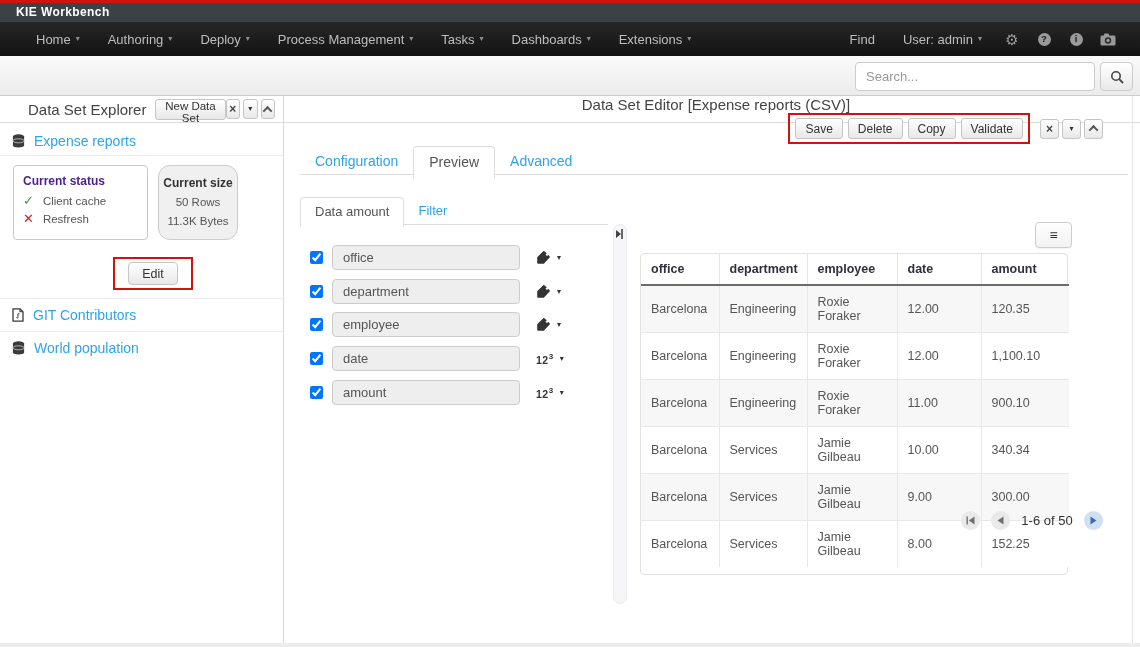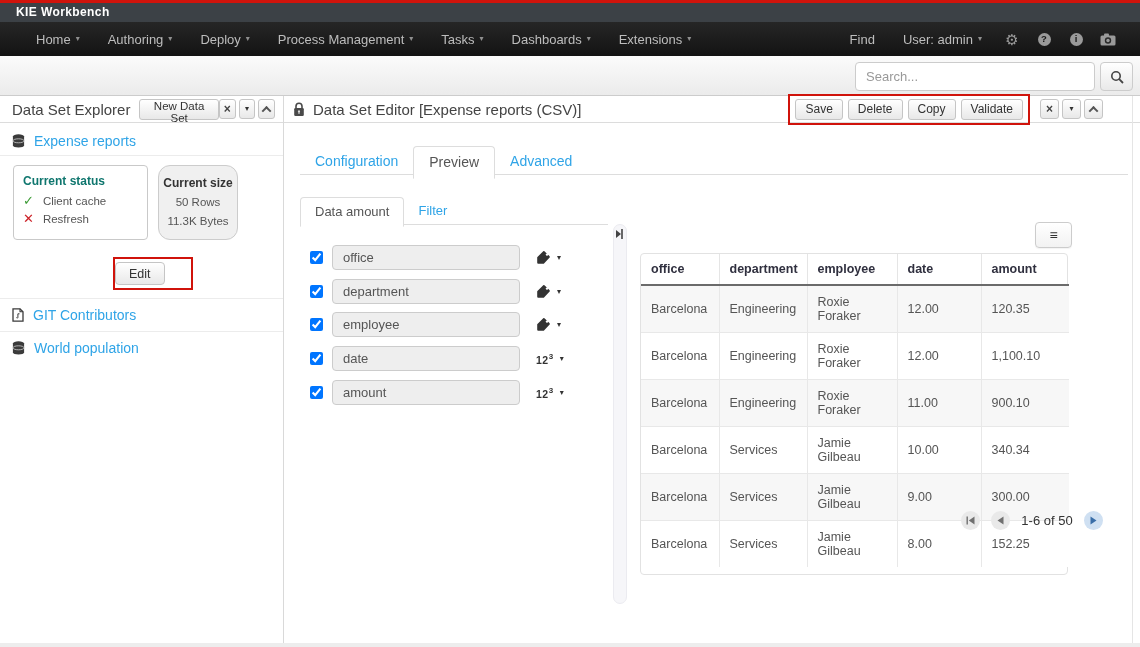--- a/index.html
+++ b/index.html
@@ -50,27 +50,27 @@
   .ds-item { position:absolute; left:0; right:0; display:flex; align-items:center; gap:9px;
     padding-left:12px; color:#2fa4e7; font-size:14px; cursor:pointer; background:#fff; }
   .ds-item-expense { top:31px; height:29px; border-bottom:1px solid #ececec; }
   .ds-item-git { top:202px; height:33px; border-top:1px solid #ececec; }
   .ds-item-world { top:235px; height:33px; border-top:1px solid #ececec; }
 
   .status-box { position:absolute; left:13px; top:69px; width:135px; height:75px; background:#fff;
     border:1px solid #c9c9c9; border-radius:4px; padding:8px 9px; font-size:11.5px; color:#555; }
   .size-box { position:absolute; left:158px; top:69px; width:80px; height:75px; background:#f0f0f0;
     border:1px solid #ccc; border-radius:12px; text-align:center; padding-top:8px; font-size:11.5px; color:#555; line-height:1.6; }
-  .box-title { font-weight:bold; color:#0f766e; font-size:12px; margin-bottom:5px; }
+  .box-title { font-weight:bold; color:#4c1d95; font-size:12px; margin-bottom:5px; }
   .status-row { display:flex; align-items:center; gap:9px; margin-bottom:3px; }
   .ok-mark { color:#3c9b35; font-weight:bold; font-size:13px; }
   .err-mark { color:#cc2127; font-weight:bold; font-size:13px; }
 
   .edit-annotation { position:absolute; left:113px; top:161px; width:80px; height:33px;
-    border:2px solid #d0130b; display:flex; align-items:center; justify-content:flex-start; }
+    border:2px solid #d0130b; display:flex; align-items:center; justify-content:center; }
   .edit-btn { height:23px; padding:0 13px; font-size:12.5px; border-radius:4px; }
 
   
   .hdr-right { margin-left:auto; display:flex; align-items:center; gap:10px; margin-right:28px; }
   .red-group { border:2px solid #d0130b; padding:3px 5px; display:flex; gap:5px; position:relative; z-index:3; background:transparent; }
   .hdr-btn { height:21px; padding:0 9px; font-size:12px; }
 
   
   .tabs { position:absolute; left:16px; top:50px; display:flex; font-size:14px; z-index:2; }
   .tab { padding:7px 15px 8px; color:#2fa4e7; cursor:pointer; }
@@ -194,21 +194,21 @@
           <circle cx="6" cy="6" r="4.2" fill="none" stroke="#444" stroke-width="1.6"></circle>
           <line x1="9.2" y1="9.2" x2="13" y2="13" stroke="#444" stroke-width="1.8"></line>
         </svg>
     </div>
   </div>
 
   <div class="workspace">
 
     <aside class="explorer">
       <div class="panel-header" style="padding:0 8px;">
-        <span class="panel-title" style="margin-left:4px;">Data Set Explorer</span>
+        <span class="panel-title" style="margin-left:20px;">Data Set Explorer</span>
         <button class="btn btn-sm" style="margin-left:9px;">New Data Set</button>
         <span style="flex:1"></span>
         <button class="btn icon-btn" style="margin-right:3px;">
             <span class="x-glyph">×</span>
           </button>
         <button class="btn icon-btn" style="margin-right:3px;">
             <span class="caret-dark">▾</span>
           </button>
         <button class="btn icon-btn">
             <span class="chev-up"></span>
@@ -259,21 +259,21 @@
         <svg width="13" height="14" viewBox="0 0 13 14">
             <ellipse cx="6.5" cy="2.6" rx="5.6" ry="2.3" fill="#3b3b3b"></ellipse>
             <path d="M.9 2.6v8.6c0 1.3 2.5 2.3 5.6 2.3s5.6-1 5.6-2.3V2.6" fill="#3b3b3b"></path>
             <ellipse cx="6.5" cy="6.8" rx="5.6" ry="2" fill="none" stroke="#cfcfcf" stroke-width="0.8"></ellipse>
           </svg>
         <span>World population</span>
       </div>
     </aside>
 
     <section class="editor">
-      <div class="panel-header" style="padding:0 9px;">
+      <div class="panel-header" style="padding:0 9px;flex-direction:column;">
         <svg width="12" height="15" viewBox="0 0 12 15">
             <path d="M3 6V4.2a3 3 0 0 1 6 0V6" fill="none" stroke="#4a4a4a" stroke-width="1.6"></path>
             <rect x="1.2" y="6" width="9.6" height="8" rx="1.2" fill="#4a4a4a"></rect>
             <circle cx="6" cy="9.4" r="1.1" fill="#ddd"></circle>
             <rect x="5.5" y="9.6" width="1" height="2.4" fill="#ddd"></rect>
           </svg>
         <span class="panel-title" style="margin-left:8px;">Data Set Editor [Expense reports (CSV)]</span>
         <div class="hdr-right">
           <div class="red-group">
             <button class="btn hdr-btn">Save</button>

